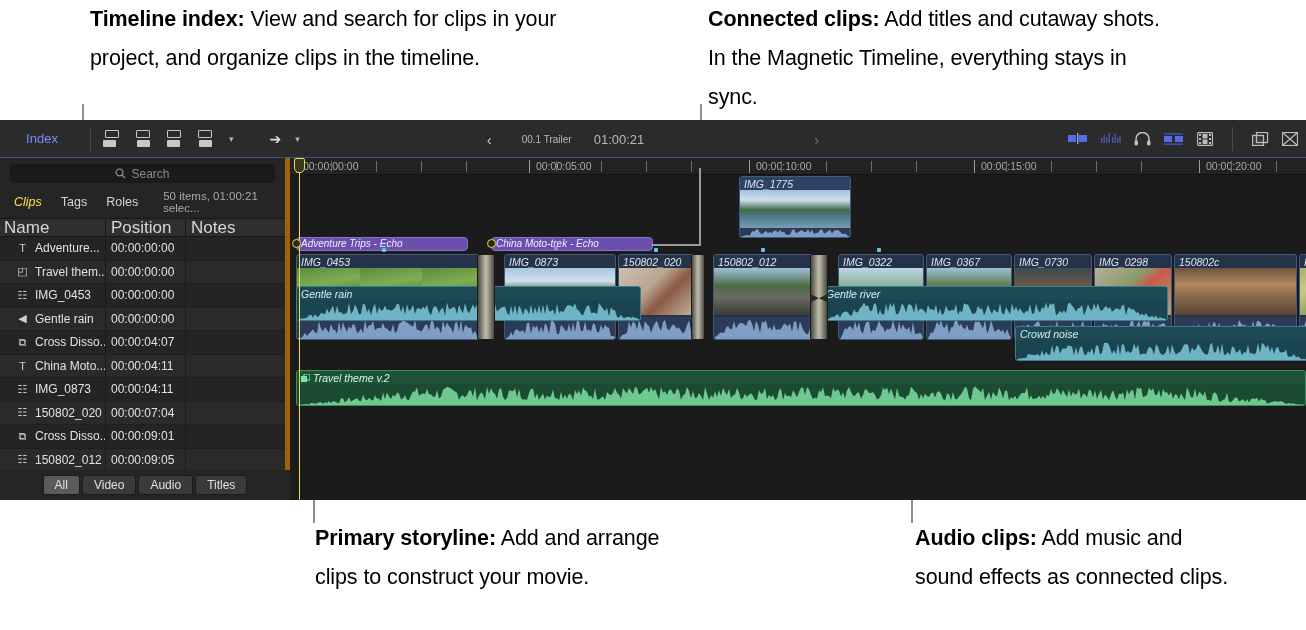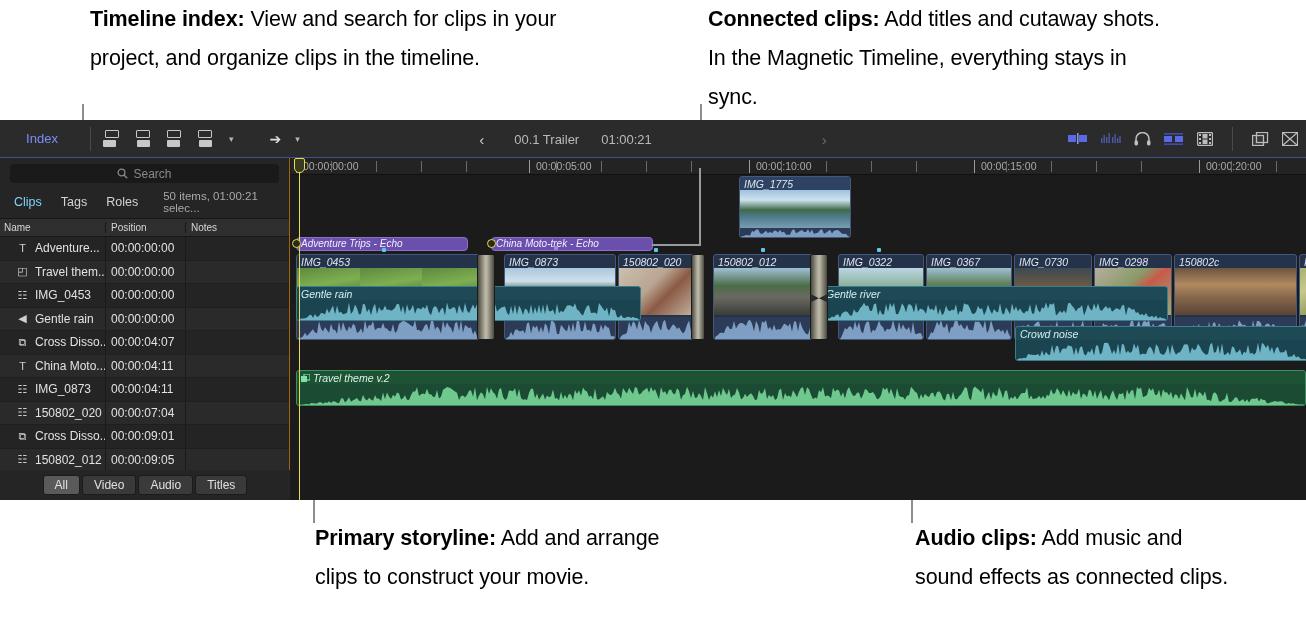--- a/index.html
+++ b/index.html
@@ -69,54 +69,54 @@
   .arrow-tool { color: #dcdcdc; font-size: 14px; }
 
   #transport {
     position: absolute; left: 0; right: 0; top: 0; height: 38px;
     display: flex; align-items: center; justify-content: center;
     pointer-events: none;
   }
   #transport > * { pointer-events: auto; }
   .nav-arrow { color: #cfcfcf; font-size: 15px; padding: 0 30px; }
   .nav-arrow.dim { color: #6e6e6e; }
-  #proj-name { color: #b9b9b9; font-size: 13px; }
+  #proj-name { color: #b9b9b9; font-size: 10px; }
   #proj-time { color: #b9b9b9; font-size: 13px; margin-left: 22px; }
 
   #tb-right {
     position: absolute; right: 8px; top: 0; height: 38px;
     display: flex; align-items: center; gap: 13px;
   }
   .ico { opacity: .95; }
 
   
   #index {
     position: absolute; left: 0; top: 38px;
     width: 290px; height: 342px;
     background: #252525;
-    border-right: 1px solid #a16207;
+    border-right: 5px solid #a16207;
   }
   #search-wrap { padding: 6px 10px 2px 10px; }
   #search-box {
     height: 19px; background: #1a1a1a; border-radius: 4px;
     display: flex; align-items: center; justify-content: center;
     gap: 5px;
   }
   #search-ph { color: #8a8a8a; font-size: 12px; }
   #idx-tabs {
     display: flex; align-items: center; padding: 5px 0 4px 14px; gap: 19px;
   }
   .idx-tab { font-size: 12.5px; color: #d3d3d3; }
-  .idx-tab.active { color: #7dd3fc; }
+  .idx-tab.active { color: #fde047; font-style: italic; }
   #idx-count { font-size: 11.5px; color: #a8a8a8; margin-left: 6px; }
   #idx-head {
     display: flex; height: 19px; align-items: center;
     background: #2f2f2f;
     border-top: 1px solid #171717; border-bottom: 1px solid #171717;
-    font-size: 10px; color: #d6d6d6;
+    font-size: 17px; color: #d6d6d6;
   }
   #idx-head .c1 { width: 105px; padding-left: 4px; }
   #idx-head .c2 { width: 80px; border-left: 1px solid #171717; padding-left: 5px; }
   #idx-head .c3 { flex: 1; border-left: 1px solid #171717; padding-left: 5px; }
   .idx-row {
     display: flex; height: 23.5px; align-items: center;
     font-size: 12px; color: #e2e2e2;
     border-bottom: 1px solid #1f1f1f;
   }
   .idx-row:nth-child(even) { background: #2a2a2a; }

